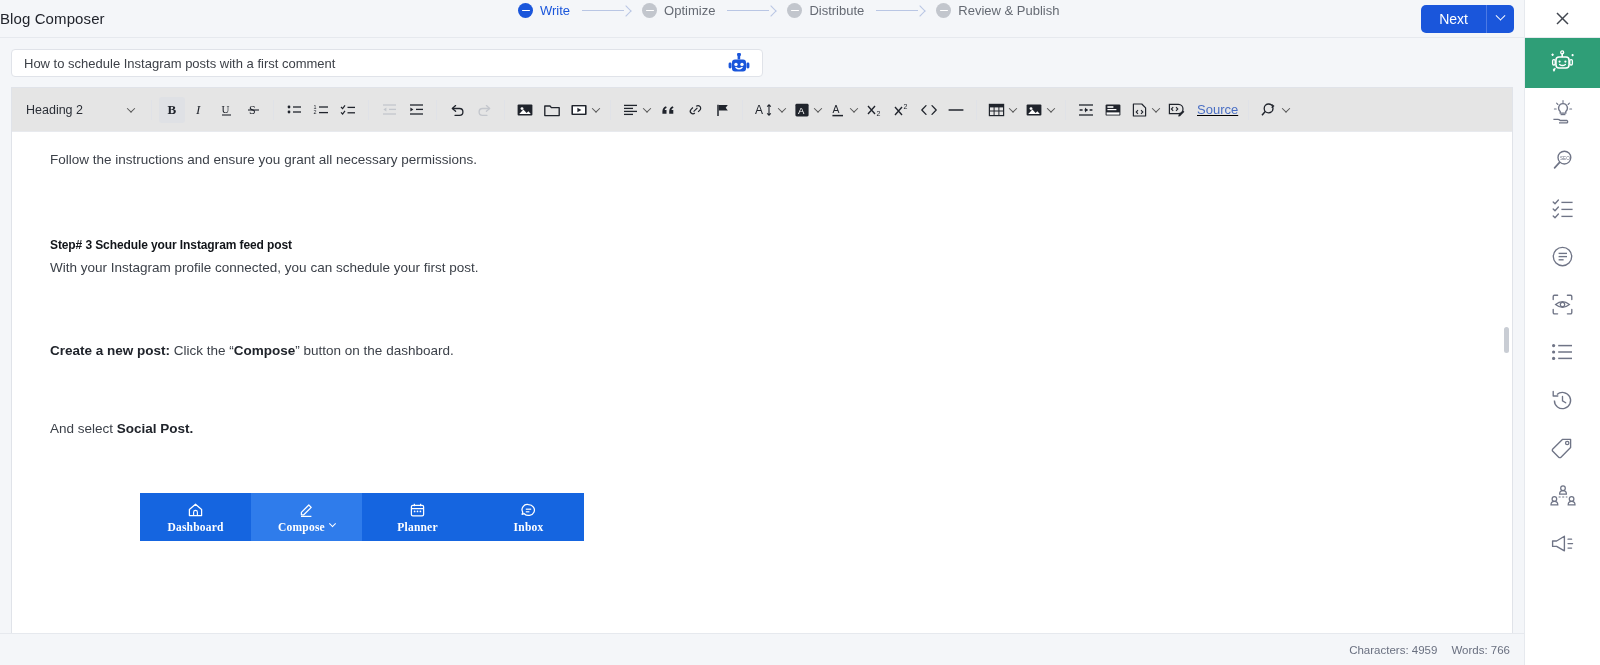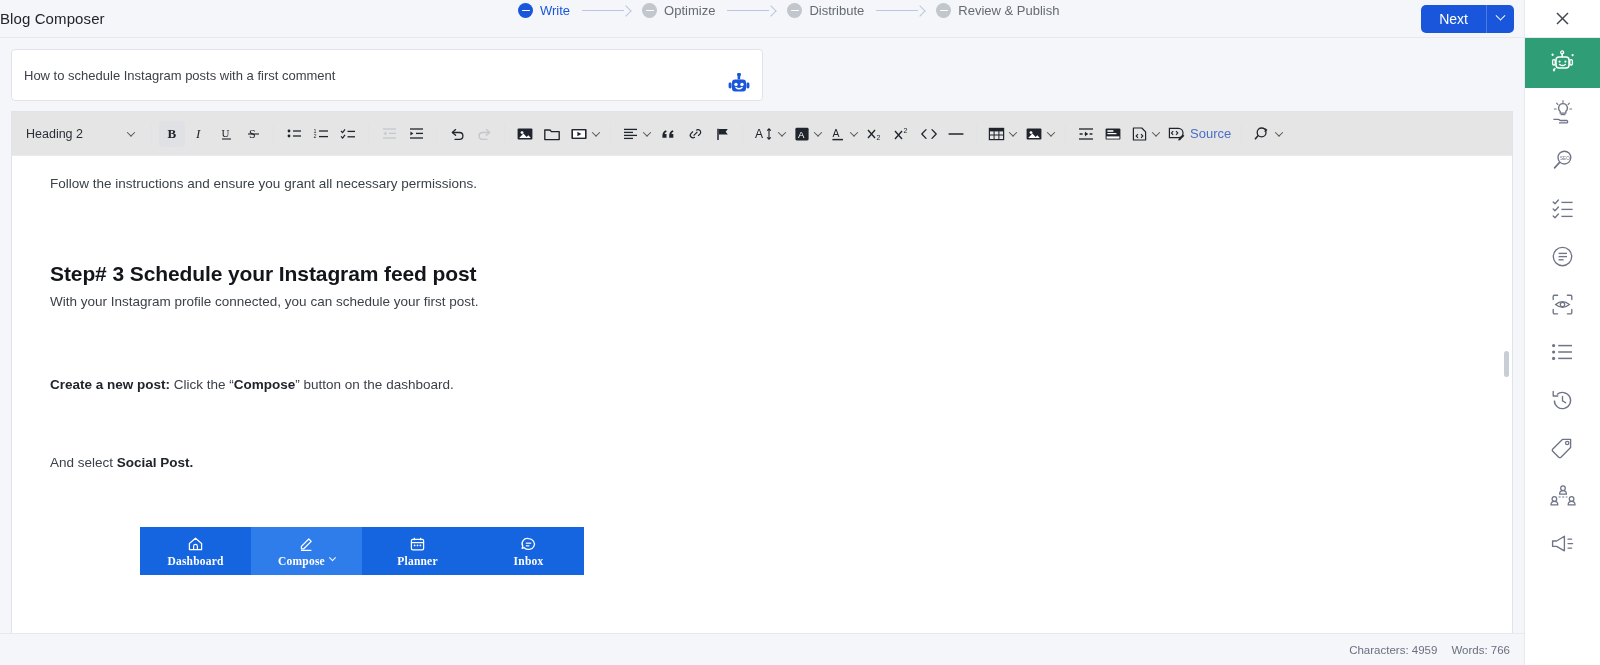--- a/index.html
+++ b/index.html
@@ -59,23 +59,23 @@
     background: #1a56db; width: 28px; height: 28px;
     display: flex; align-items: center; justify-content: center;
     border-left: 1px solid #4d7ae4; cursor: pointer;
   }
   .caret { width:7px; height:7px; border-right:1.5px solid currentColor; border-bottom:1.5px solid currentColor; transform: rotate(45deg) translate(-2px,-2px);}
   .next-caret .caret { color:#fff; }
 
   
   .title-wrap { padding: 11px 0 10px 11px; background: #f4f6f9; }
   .title-box {
-    width: 752px; height: 52px; background: #fff;
+    width: 752px; height: 28px; background: #fff;
     border: 1px solid #e0e3e9; border-radius: 4px;
-    display: flex; align-items: flex-end; position: relative; gap: 7px;
+    display: flex; align-items: flex-start; position: relative; gap: 7px;
   }
   .title-input {
     border: none; outline: none; flex: 1; height: 100%;
     padding: 0 12px; font-size: 13px; color: #3d4148;
     font-family: inherit; background: transparent;
   }
   .robot-btn {
     width: 34px; height: 30px; margin-right: 6px;
     display:flex; align-items:center; justify-content:center; cursor:pointer;
   }
@@ -101,31 +101,31 @@
   .tb-dd {
     display: flex; align-items: center; gap: 5px; cursor: pointer;
     height: 28px; padding: 0 4px; border-radius: 3px;
   }
   .tb-caret { width: 6px; height: 6px; border-right: 1.4px solid #555; border-bottom: 1.4px solid #555; transform: rotate(45deg) translate(-1px,-1px); flex:0 0 auto; }
   .heading-select {
     width: 120px; height: 28px; display: flex; align-items: center;
     justify-content: space-between; font-size: 12.5px; color: #2a2e36;
     padding: 0 6px 0 6px; cursor: pointer; margin-right: 4px;
   }
-  .src-btn { display:flex; align-items:center; gap:4px; cursor:pointer; padding: 0 3px; }
+  .src-btn { display:flex; align-items:center; gap:11px; cursor:pointer; padding: 0 3px; text-decoration: underline; }
   .src-label { font-size: 13px; color: #4a6fc4; }
 
   
   .editor-body { flex: 1; overflow: hidden; position: relative; background: #fff; padding: 18px 40px 0 38px; }
   .p { font-size: 13.5px; color: #3c4149; line-height: 1.5; }
   .gap-a { height: 68px; }
   .gap-b { height: 62px; }
   .gap-c { height: 58px; }
   .gap-d { height: 48px; }
-  h2.doc-h2 { font-size: 21px; color: #12151a; font-weight: bold; letter-spacing: -.1px; margin-bottom: 6px; }
+  h2.doc-h2 { font-size: 12px; color: #12151a; font-weight: bold; letter-spacing: -.1px; margin-bottom: 6px; }
   .b { font-weight: bold; color: #20242b; }
   .scroll-thumb {
     position: absolute; right: 3px; top: 195px; width: 5px; height: 26px;
     background: #c9cdd4; border-radius: 3px; cursor: pointer;
   }
 
   
   .navimg { margin-left: 90px; margin-top: 6px; width: 444px; height: 48px; display: flex; background: #1565e0; }
   .navcell {
     flex: 1; display: flex; flex-direction: column; align-items: center; justify-content: center;

